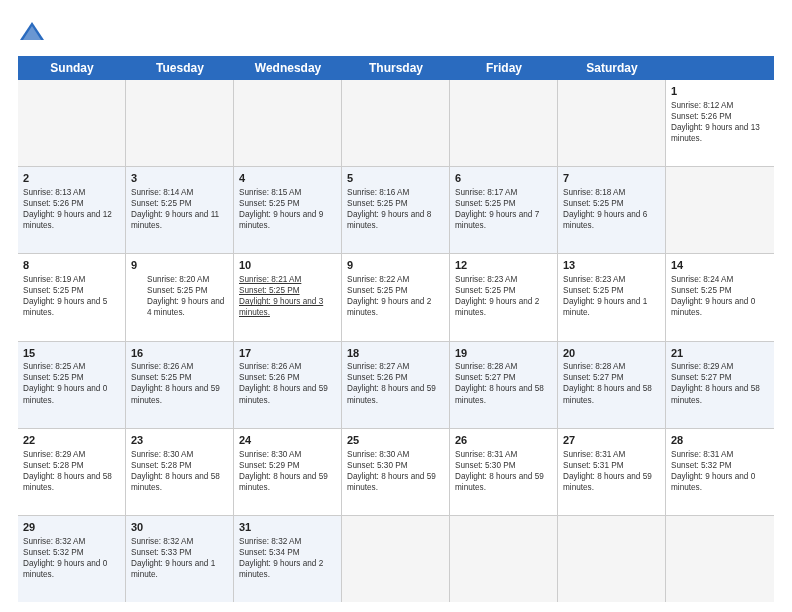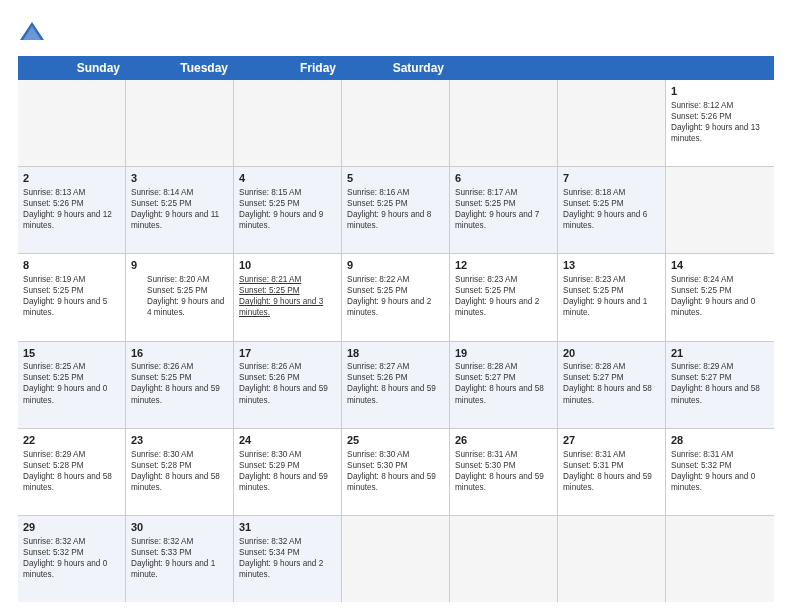--- a/index.html
+++ b/index.html
@@ -68,21 +68,21 @@
     .cal-header {
       display: grid;
       grid-template-columns: repeat(7, 1fr);
       background: #2a6bbf;
     }
     .cal-header-cell {
       color: #fff;
       font-size: 12px;
       font-weight: bold;
       padding: 5px 6px;
-      text-align: right;
+      text-align: center;
     }
     .cal-body {
       flex: 1;
       display: flex;
       flex-direction: column;
     }
     .cal-row {
       display: grid;
       grid-template-columns: repeat(7, 1fr);
       flex: 1;
@@ -143,20 +143,22 @@
     <div class="title-block">
       <div class="month-title"></div>
       <div class="location"></div>
     </div>
   </div>
 
   <div class="calendar">
     <div class="cal-header">
     <div class="cal-header-cell">Sunday</div>
         <div class="cal-header-cell">Tuesday</div>
+        <div class="cal-header-cell">Wednesday</div>
+        <div class="cal-header-cell">Thursday</div>
         <div class="cal-header-cell">Friday</div>
         <div class="cal-header-cell">Saturday</div>
       </div>
     <div class="cal-body">
     <div class="cal-row">
           <div class="cal-cell empty"></div>
           <div class="cal-cell empty"></div>
           <div class="cal-cell empty"></div>
           <div class="cal-cell empty"></div>
           <div class="cal-cell empty"></div>

